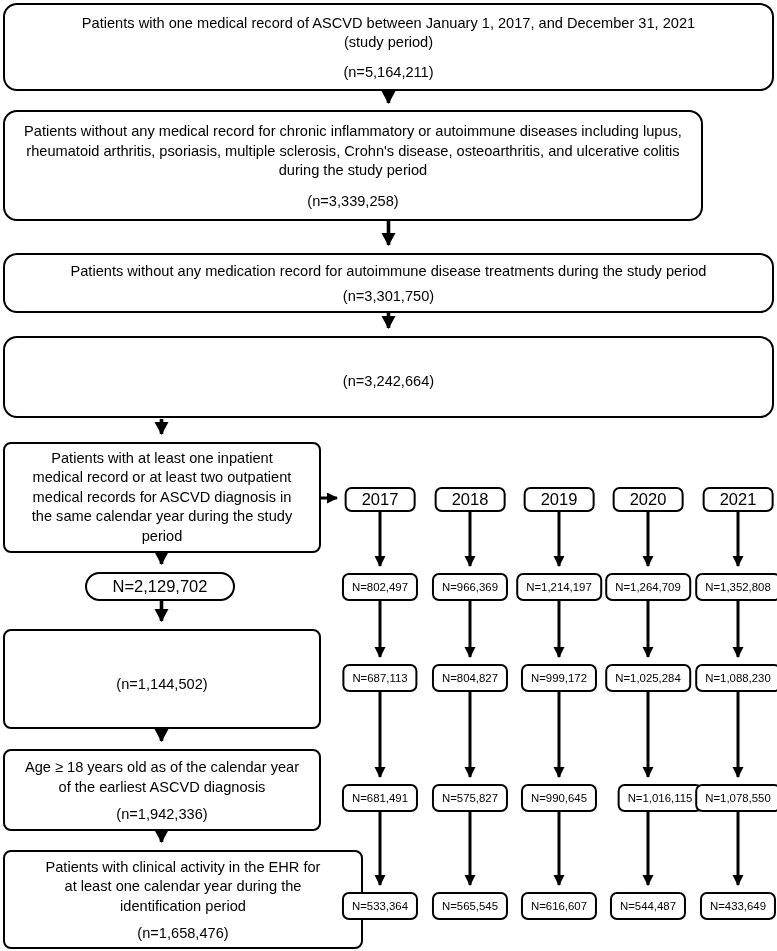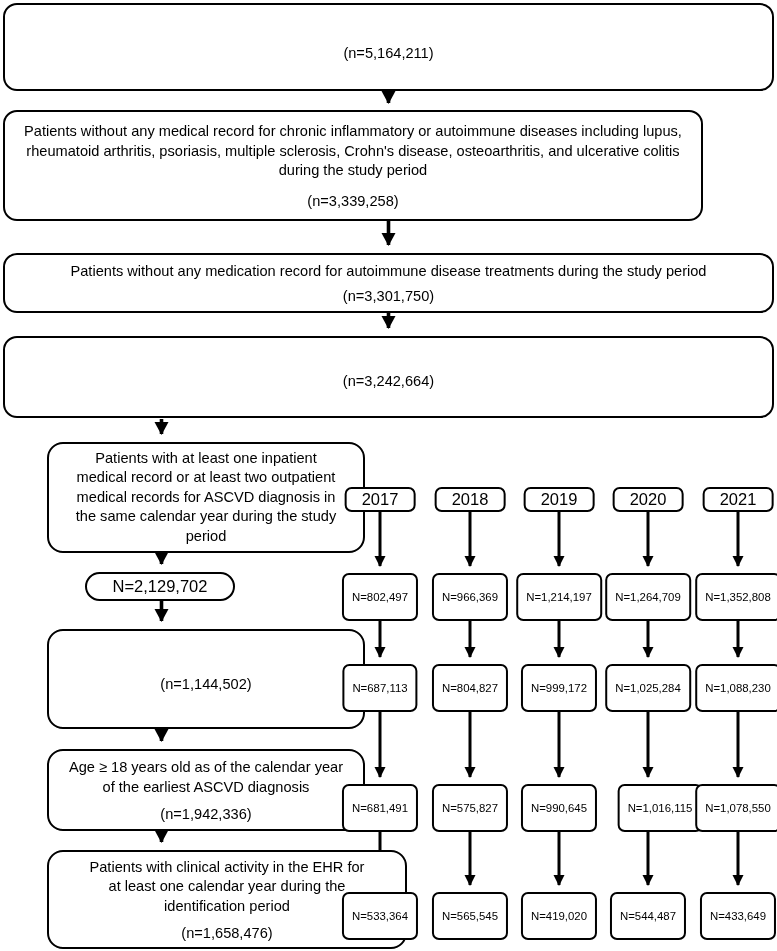--- a/index.html
+++ b/index.html
@@ -6,37 +6,37 @@
   #stage{
     position:relative;width:777px;height:951px;background:#ffffff;
     font-family:"Liberation Sans",sans-serif;color:#000;overflow:hidden;
   }
   .box{
     position:absolute;box-sizing:border-box;background:#fff;border:2px solid #000;
     display:flex;flex-direction:column;align-items:center;justify-content:center;
     text-align:center;
   }
   .fullbox{border-radius:14px;padding:4px 12px;}
-  .leftbox{border-radius:16px;padding:10px 8px;margin-left:44px;}
+  .leftbox{border-radius:8px;padding:10px 8px;}
   .t{white-space:pre-line;font-size:14.6px;line-height:1.33;}
   .n{font-size:14.6px;margin-top:12px;}
   .leftbox .n{margin-top:9px;}
   .pill{
     position:absolute;box-sizing:border-box;background:#fff;border:2px solid #000;
     border-radius:15px;display:flex;align-items:center;justify-content:center;
     font-size:16.5px;text-align:left;
   }
   .ybox{
     position:absolute;box-sizing:border-box;background:#fff;border:2px solid #000;
     border-radius:7px;transform:translateX(-50%);padding:1px 15px;
     font-size:16.5px;text-align:center;white-space:nowrap;
   }
   .nbox{
     position:absolute;box-sizing:border-box;background:#fff;border:2px solid #000;
-    border-radius:7px;transform:translateX(-50%);padding:16px 8px;
+    border-radius:7px;transform:translateX(-50%);padding:6px 8px;
     font-size:11.4px;text-align:center;white-space:nowrap;
   }
   svg.arrows{position:absolute;left:0;top:0;pointer-events:none;}
   svg.arrows line{stroke:#000;}
   svg.arrows .thick{stroke-width:3.6;}
   svg.arrows .thin{stroke-width:3;}
 </style>
 </head>
 <body>
 
@@ -80,20 +80,22 @@
     <line class="thin" x1="648" y1="597" x2="648" y2="657" marker-end="url(#mS)"></line>
     <line class="thin" x1="648" y1="688" x2="648" y2="777" marker-end="url(#mS)"></line>
     <line class="thin" x1="648" y1="808" x2="648" y2="885" marker-end="url(#mS)"></line>
     <line class="thin" x1="738" y1="512" x2="738" y2="566" marker-end="url(#mS)"></line>
     <line class="thin" x1="738" y1="597" x2="738" y2="657" marker-end="url(#mS)"></line>
     <line class="thin" x1="738" y1="688" x2="738" y2="777" marker-end="url(#mS)"></line>
     <line class="thin" x1="738" y1="808" x2="738" y2="885" marker-end="url(#mS)"></line>
   </svg>
 
   <div class="box fullbox" style="left:3px;top:3px;width:771px;height:88px">
+    <div class="t">Patients with one medical record of ASCVD between January 1, 2017, and December 31, 2021
+(study period)</div>
     <div class="n">(n=5,164,211)</div>
   </div>
 
   <div class="box fullbox" style="left:3px;top:110px;width:700px;height:111px">
     <div class="t">Patients without any medical record for chronic inflammatory or autoimmune diseases including lupus,
 rheumatoid arthritis, psoriasis, multiple sclerosis, Crohn's disease, osteoarthritis, and ulcerative colitis
 during the study period</div>
     <div class="n">(n=3,339,258)</div>
   </div>
 
@@ -152,17 +154,17 @@
   <div class="nbox" style="left:738px;top:664px">N=1,088,230</div>
 
   <div class="nbox" style="left:380px;top:784px">N=681,491</div>
   <div class="nbox" style="left:470px;top:784px">N=575,827</div>
   <div class="nbox" style="left:559px;top:784px">N=990,645</div>
   <div class="nbox" style="left:660px;top:784px">N=1,016,115</div>
   <div class="nbox" style="left:738px;top:784px">N=1,078,550</div>
 
   <div class="nbox" style="left:380px;top:892px">N=533,364</div>
   <div class="nbox" style="left:470px;top:892px">N=565,545</div>
-  <div class="nbox" style="left:559px;top:892px">N=419,020</div>
+  <div class="nbox" style="left:559px;top:892px">N=616,607</div>
   <div class="nbox" style="left:648px;top:892px">N=544,487</div>
   <div class="nbox" style="left:738px;top:892px">N=433,649</div>
 
 </div>
 
 </body></html>

